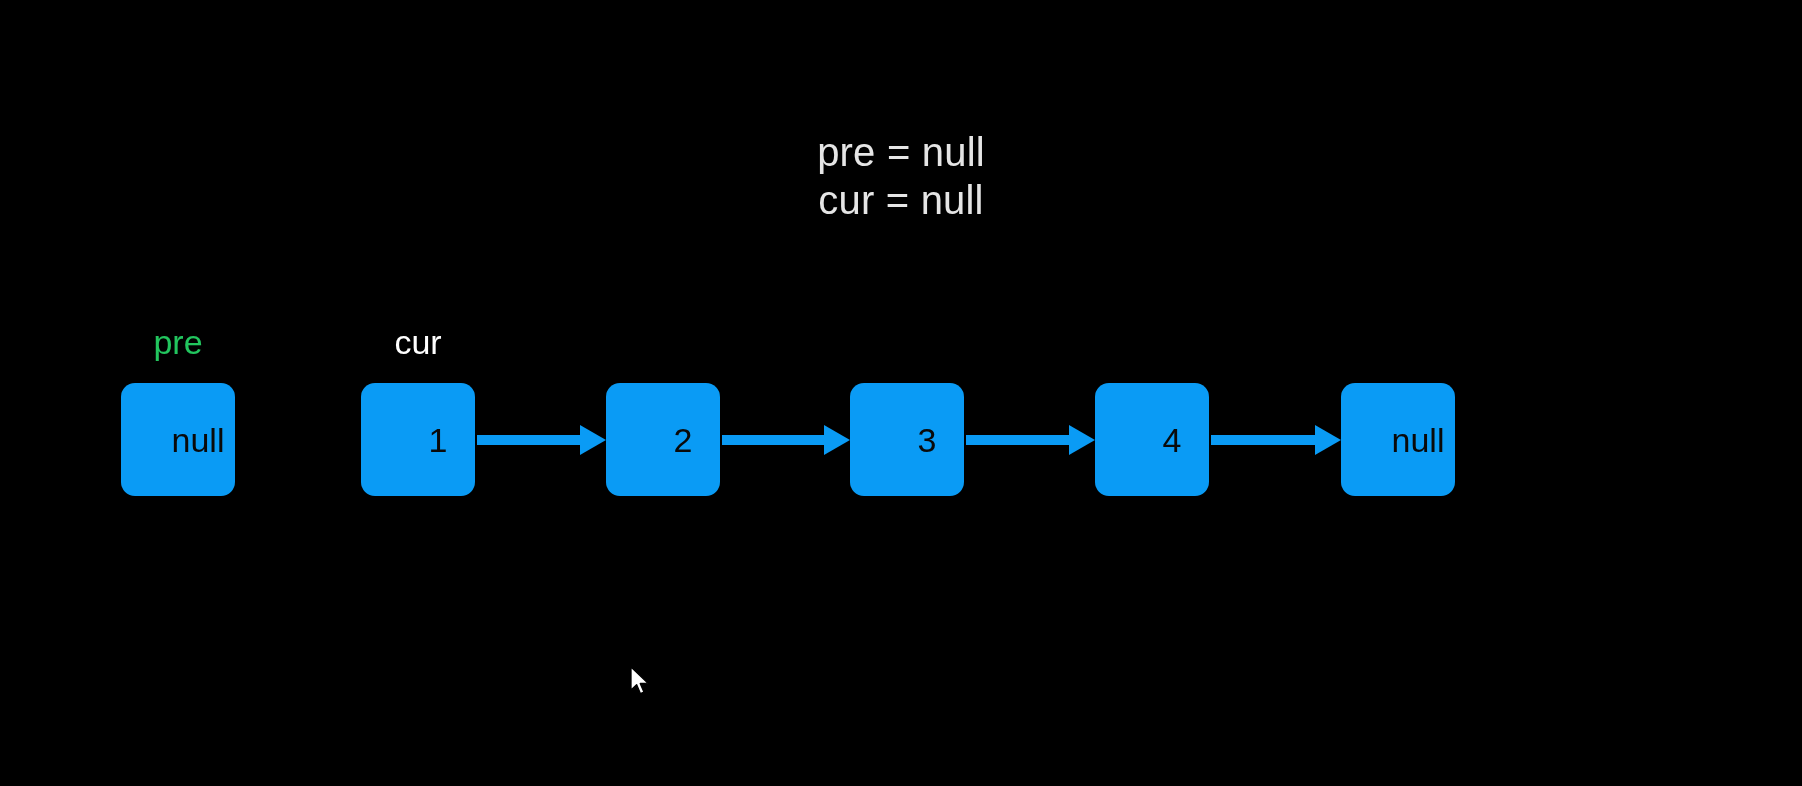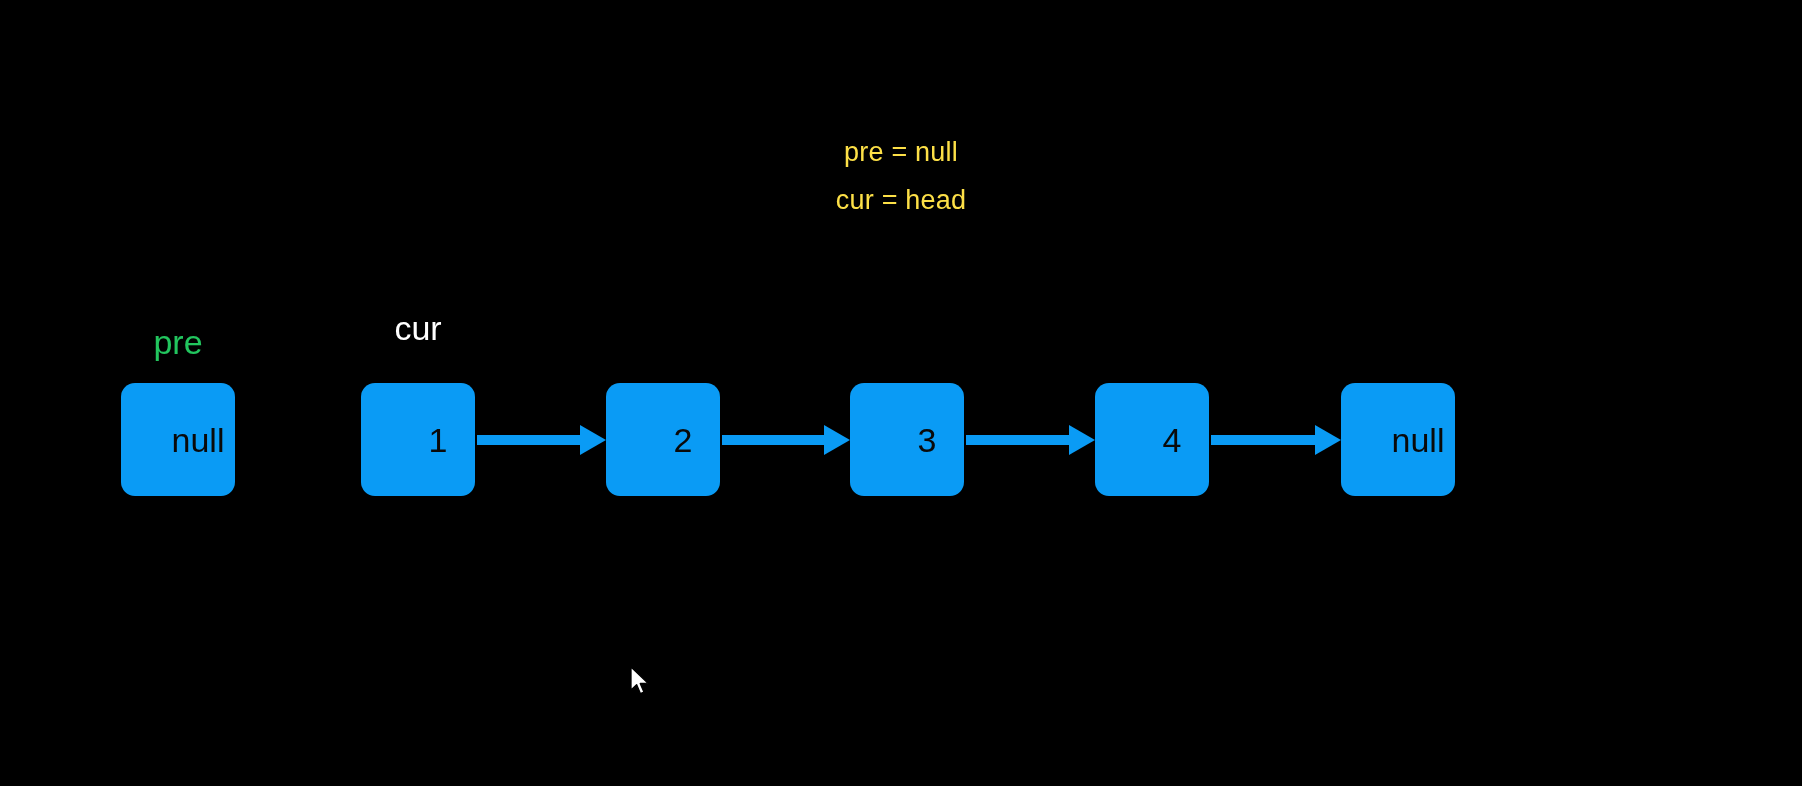--- a/index.html
+++ b/index.html
@@ -20,22 +20,22 @@
   
   .title-block {
     position: absolute;
     left: 0;
     top: 128px;
     width: 1802px;
     text-align: center;
     pointer-events: none;
   }
   .title-line {
-    color: #fde047;
-    font-size: 27px;
+    color: #e5e5e5;
+    font-size: 40px;
     line-height: 48px;
     letter-spacing: 0.2px;
     white-space: pre;
   }
 
   
   .diagram {
     position: absolute;
     left: 0;
     top: 0;
@@ -95,26 +95,26 @@
     pointer-events: none;
   }
 </style>
 </head>
 <body>
 
 <div id="stage" style="background: rgb(0, 0, 0);">
 
   <div class="title-block">
     <div class="title-line">pre = null</div>
-    <div class="title-line">cur = head</div>
+    <div class="title-line">cur = null</div>
   </div>
 
   <div class="diagram" id="diagram-layer">
       <div class="pointer-label" style="left: 178px; top: 325px; color: #22c55e;">pre</div>
-      <div class="pointer-label" style="left: 418px; top: 311px; color: rgb(255, 255, 255);">cur</div>
+      <div class="pointer-label" style="left: 418px; top: 325px; color: rgb(255, 255, 255);">cur</div>
       <div class="arrow" style="left: 477px; top: 440px; width: 129px;">
         <div class="arrow-shaft" style="width: 105px; background: rgb(10, 155, 245);"></div>
         <div class="arrow-head" style="left: 103px; border-left-color: rgb(10, 155, 245);"></div>
       </div>
       <div class="arrow" style="left: 722px; top: 440px; width: 128px;">
         <div class="arrow-shaft" style="width: 104px; background: rgb(10, 155, 245);"></div>
         <div class="arrow-head" style="left: 102px; border-left-color: rgb(10, 155, 245);"></div>
       </div>
       <div class="arrow" style="left: 966px; top: 440px; width: 129px;">
         <div class="arrow-shaft" style="width: 105px; background: rgb(10, 155, 245);"></div>

